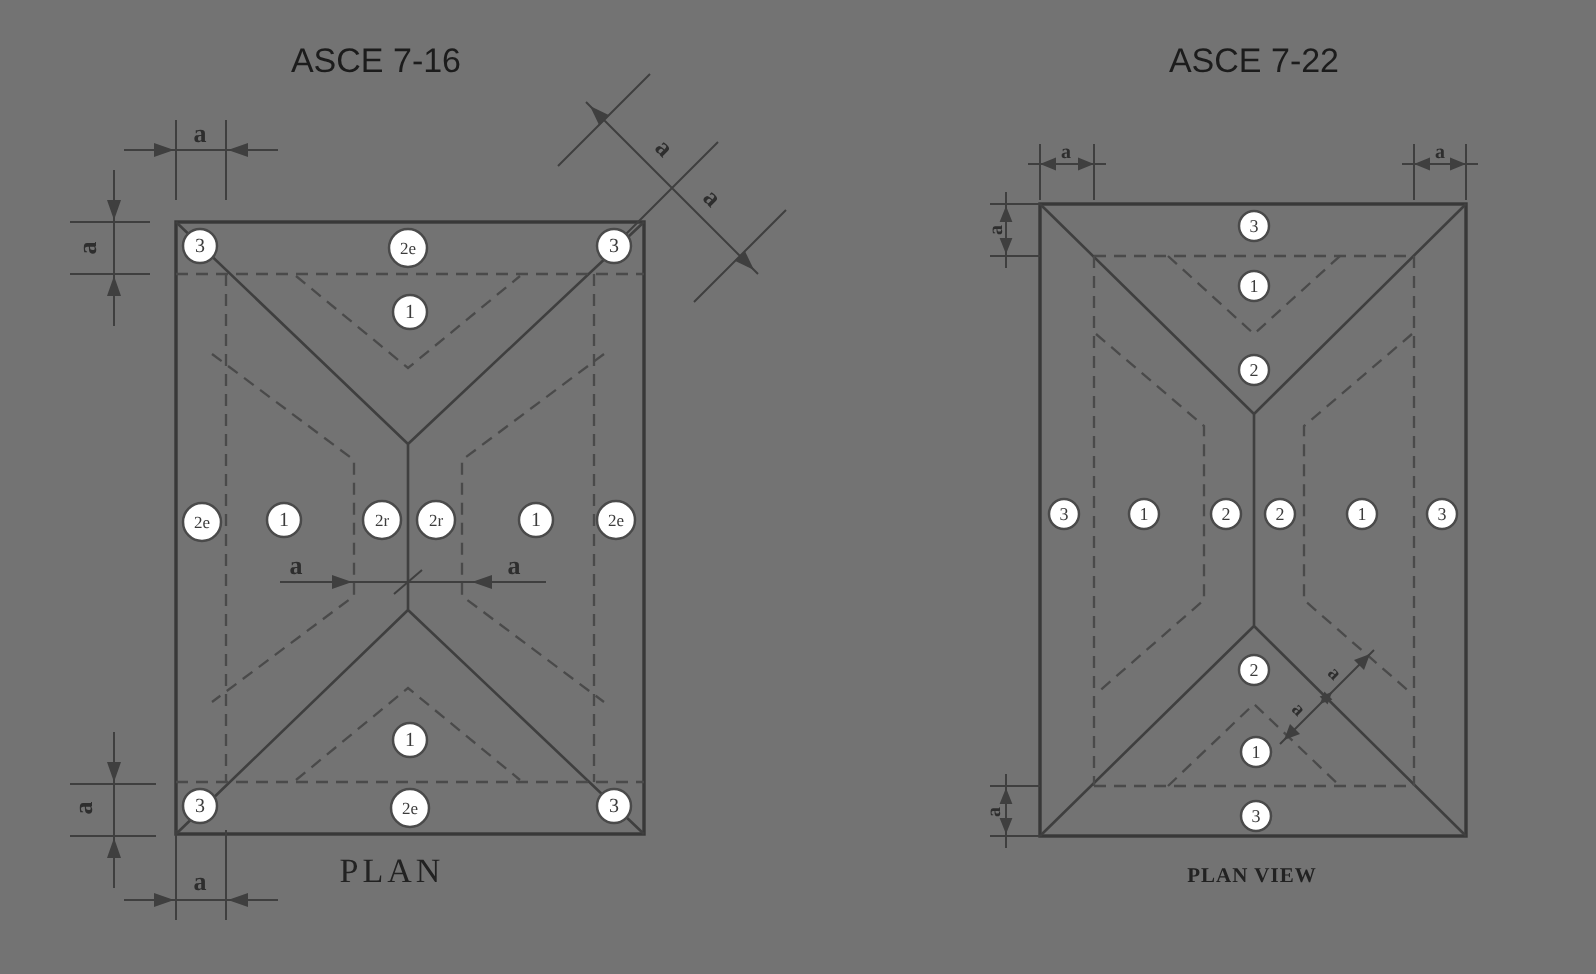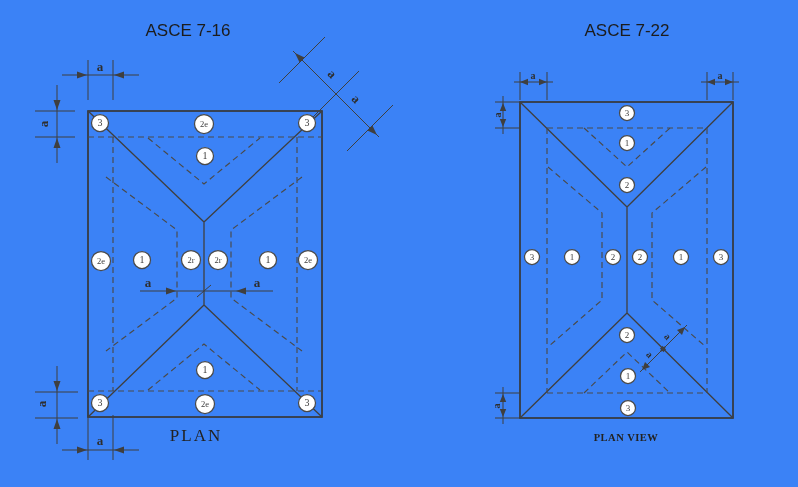--- a/index.html
+++ b/index.html
@@ -1,16 +1,16 @@
 <!DOCTYPE html>
 <html><head>
 <meta charset="utf-8">
 <style>
   html,body { margin:0; padding:0; background:#ffffff; }
-  #canvas-wrap { position:relative; width:798px; height:487px; background:#3b82f6; overflow:hidden; }
+  #canvas-wrap { position:relative; width:798px; height:487px; background:#737373; overflow:hidden; }
   svg { display:block; }
   .solid   { stroke:#3f3f3f; fill:none; stroke-width:1.3; }
   .outer   { stroke:#383838; fill:none; stroke-width:1.7; }
   .dashed  { stroke:#4a4a4a; fill:none; stroke-width:1.15; stroke-dasharray:6,4; }
   .dim     { stroke:#3f3f3f; fill:none; stroke-width:1; }
   .arrow   { fill:#3f3f3f; stroke:none; }
   .zone-circle { fill:#ffffff; stroke:#4a4a4a; stroke-width:1.25; }
   .zone-label  { font-family:"Liberation Serif", serif; fill:#3c3c3c; text-anchor:middle; }
   .zone-label.one  { font-size:10px; }
   .zone-label.two  { font-size:8.5px; }

